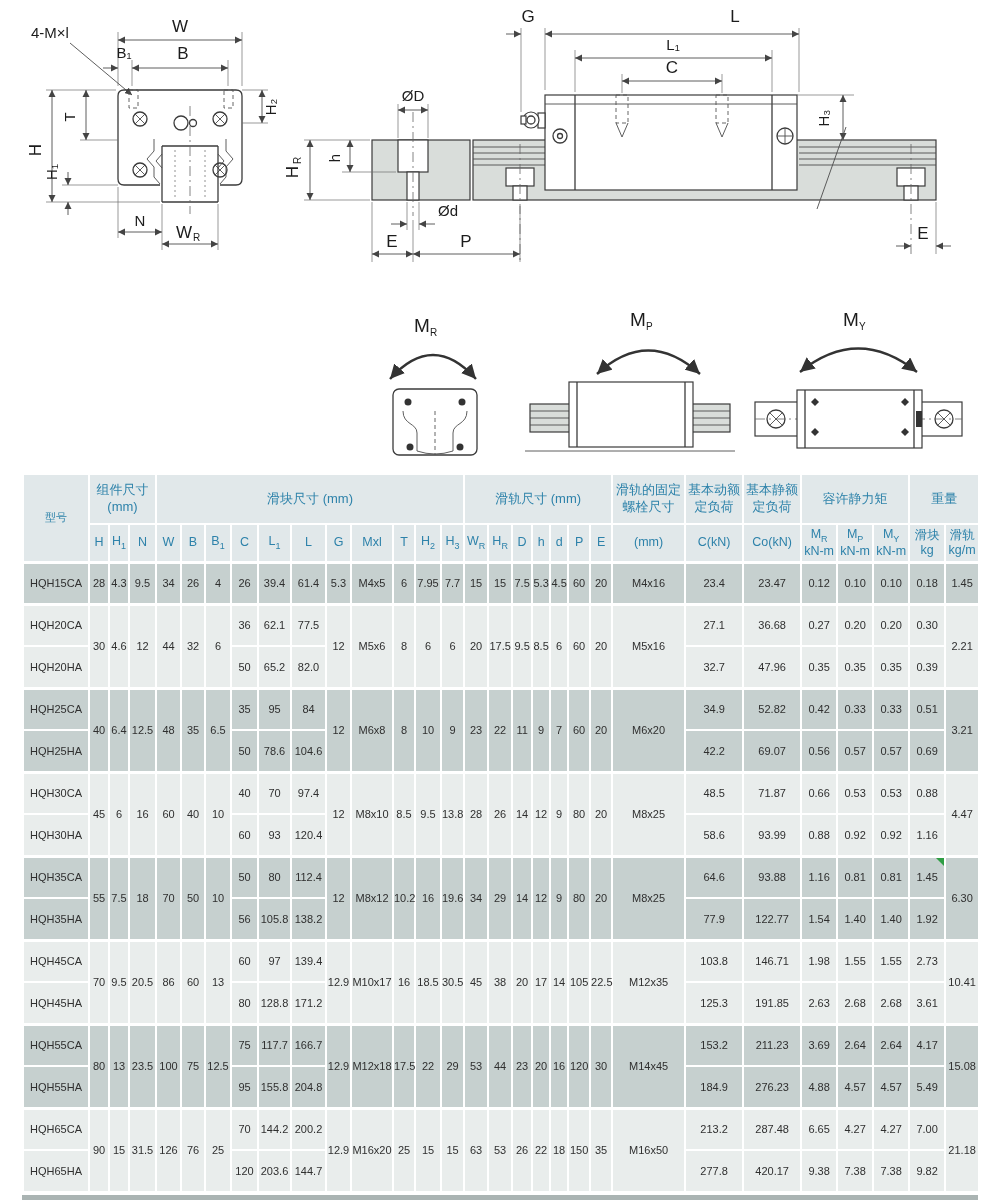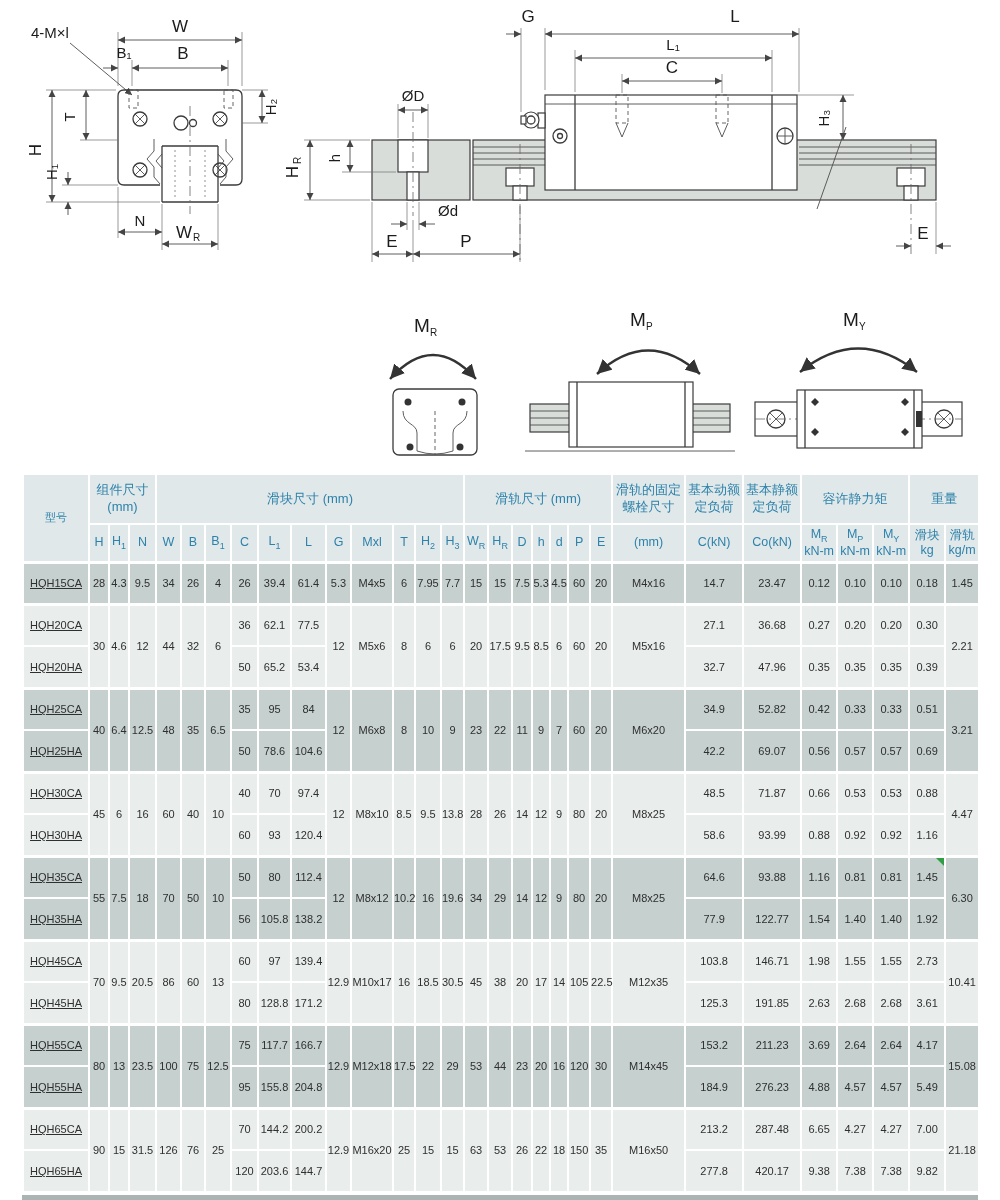--- a/index.html
+++ b/index.html
@@ -32,21 +32,21 @@
   table.spec thead tr.colh  { height:38px; }
   th.grp-cell { font-size:13px; line-height:1.3; }
   th.model-h  { font-size:11px; }
   th.col-cell { font-size:12.5px; line-height:1.2; }
   th.col-cell sub { font-size:9px; }
   table.spec tbody tr { height:42px; }
   table.spec tbody td { font-size:11px; color:#2f2f2f; white-space:nowrap; }
   tr.band-dark  td { background:#c6d0cf; }
   tr.band-light td { background:#e9edec; }
   tr.band-first td { border-top-width:3px; }
-  td.model { text-align:left; padding-left:5px; font-size:11.5px;text-decoration:underline; }
+  td.model { text-align:left; padding-left:5px; font-size:11.5px; }
   td.has-marker { position:relative; }
   .green-marker { position:absolute; top:0; right:0; width:0; height:0;
                   border-top:8px solid #2f9e44; border-left:8px solid transparent; }
   .bottom-strip { margin:2px 0 0 22px; width:956px; height:7px; background:#aab4b3; }
 </style>
 </head>
 <body>
 
 <div class="page">
 
@@ -501,21 +501,21 @@
             <td>7.95</td>
             <td>7.7</td>
             <td>15</td>
             <td>15</td>
             <td>7.5</td>
             <td>5.3</td>
             <td>4.5</td>
             <td>60</td>
             <td>20</td>
             <td>M4x16</td>
-            <td>14.7</td>
+            <td>23.4</td>
             <td>23.47</td>
             <td>0.12</td>
             <td>0.10</td>
             <td>0.10</td>
             <td>0.18</td>
             <td>1.45</td>
           </tr>
           <tr class="band-light band-first">
             <td class="model">HQH20CA</td>
             <td rowspan="2">30</td>
@@ -545,21 +545,21 @@
             <td>0.27</td>
             <td>0.20</td>
             <td>0.20</td>
             <td>0.30</td>
             <td rowspan="2">2.21</td>
           </tr>
           <tr class="band-light">
             <td class="model">HQH20HA</td>
             <td>50</td>
             <td>65.2</td>
-            <td>53.4</td>
+            <td>82.0</td>
             <td>32.7</td>
             <td>47.96</td>
             <td>0.35</td>
             <td>0.35</td>
             <td>0.35</td>
             <td>0.39</td>
           </tr>
           <tr class="band-dark band-first">
             <td class="model">HQH25CA</td>
             <td rowspan="2">40</td>

